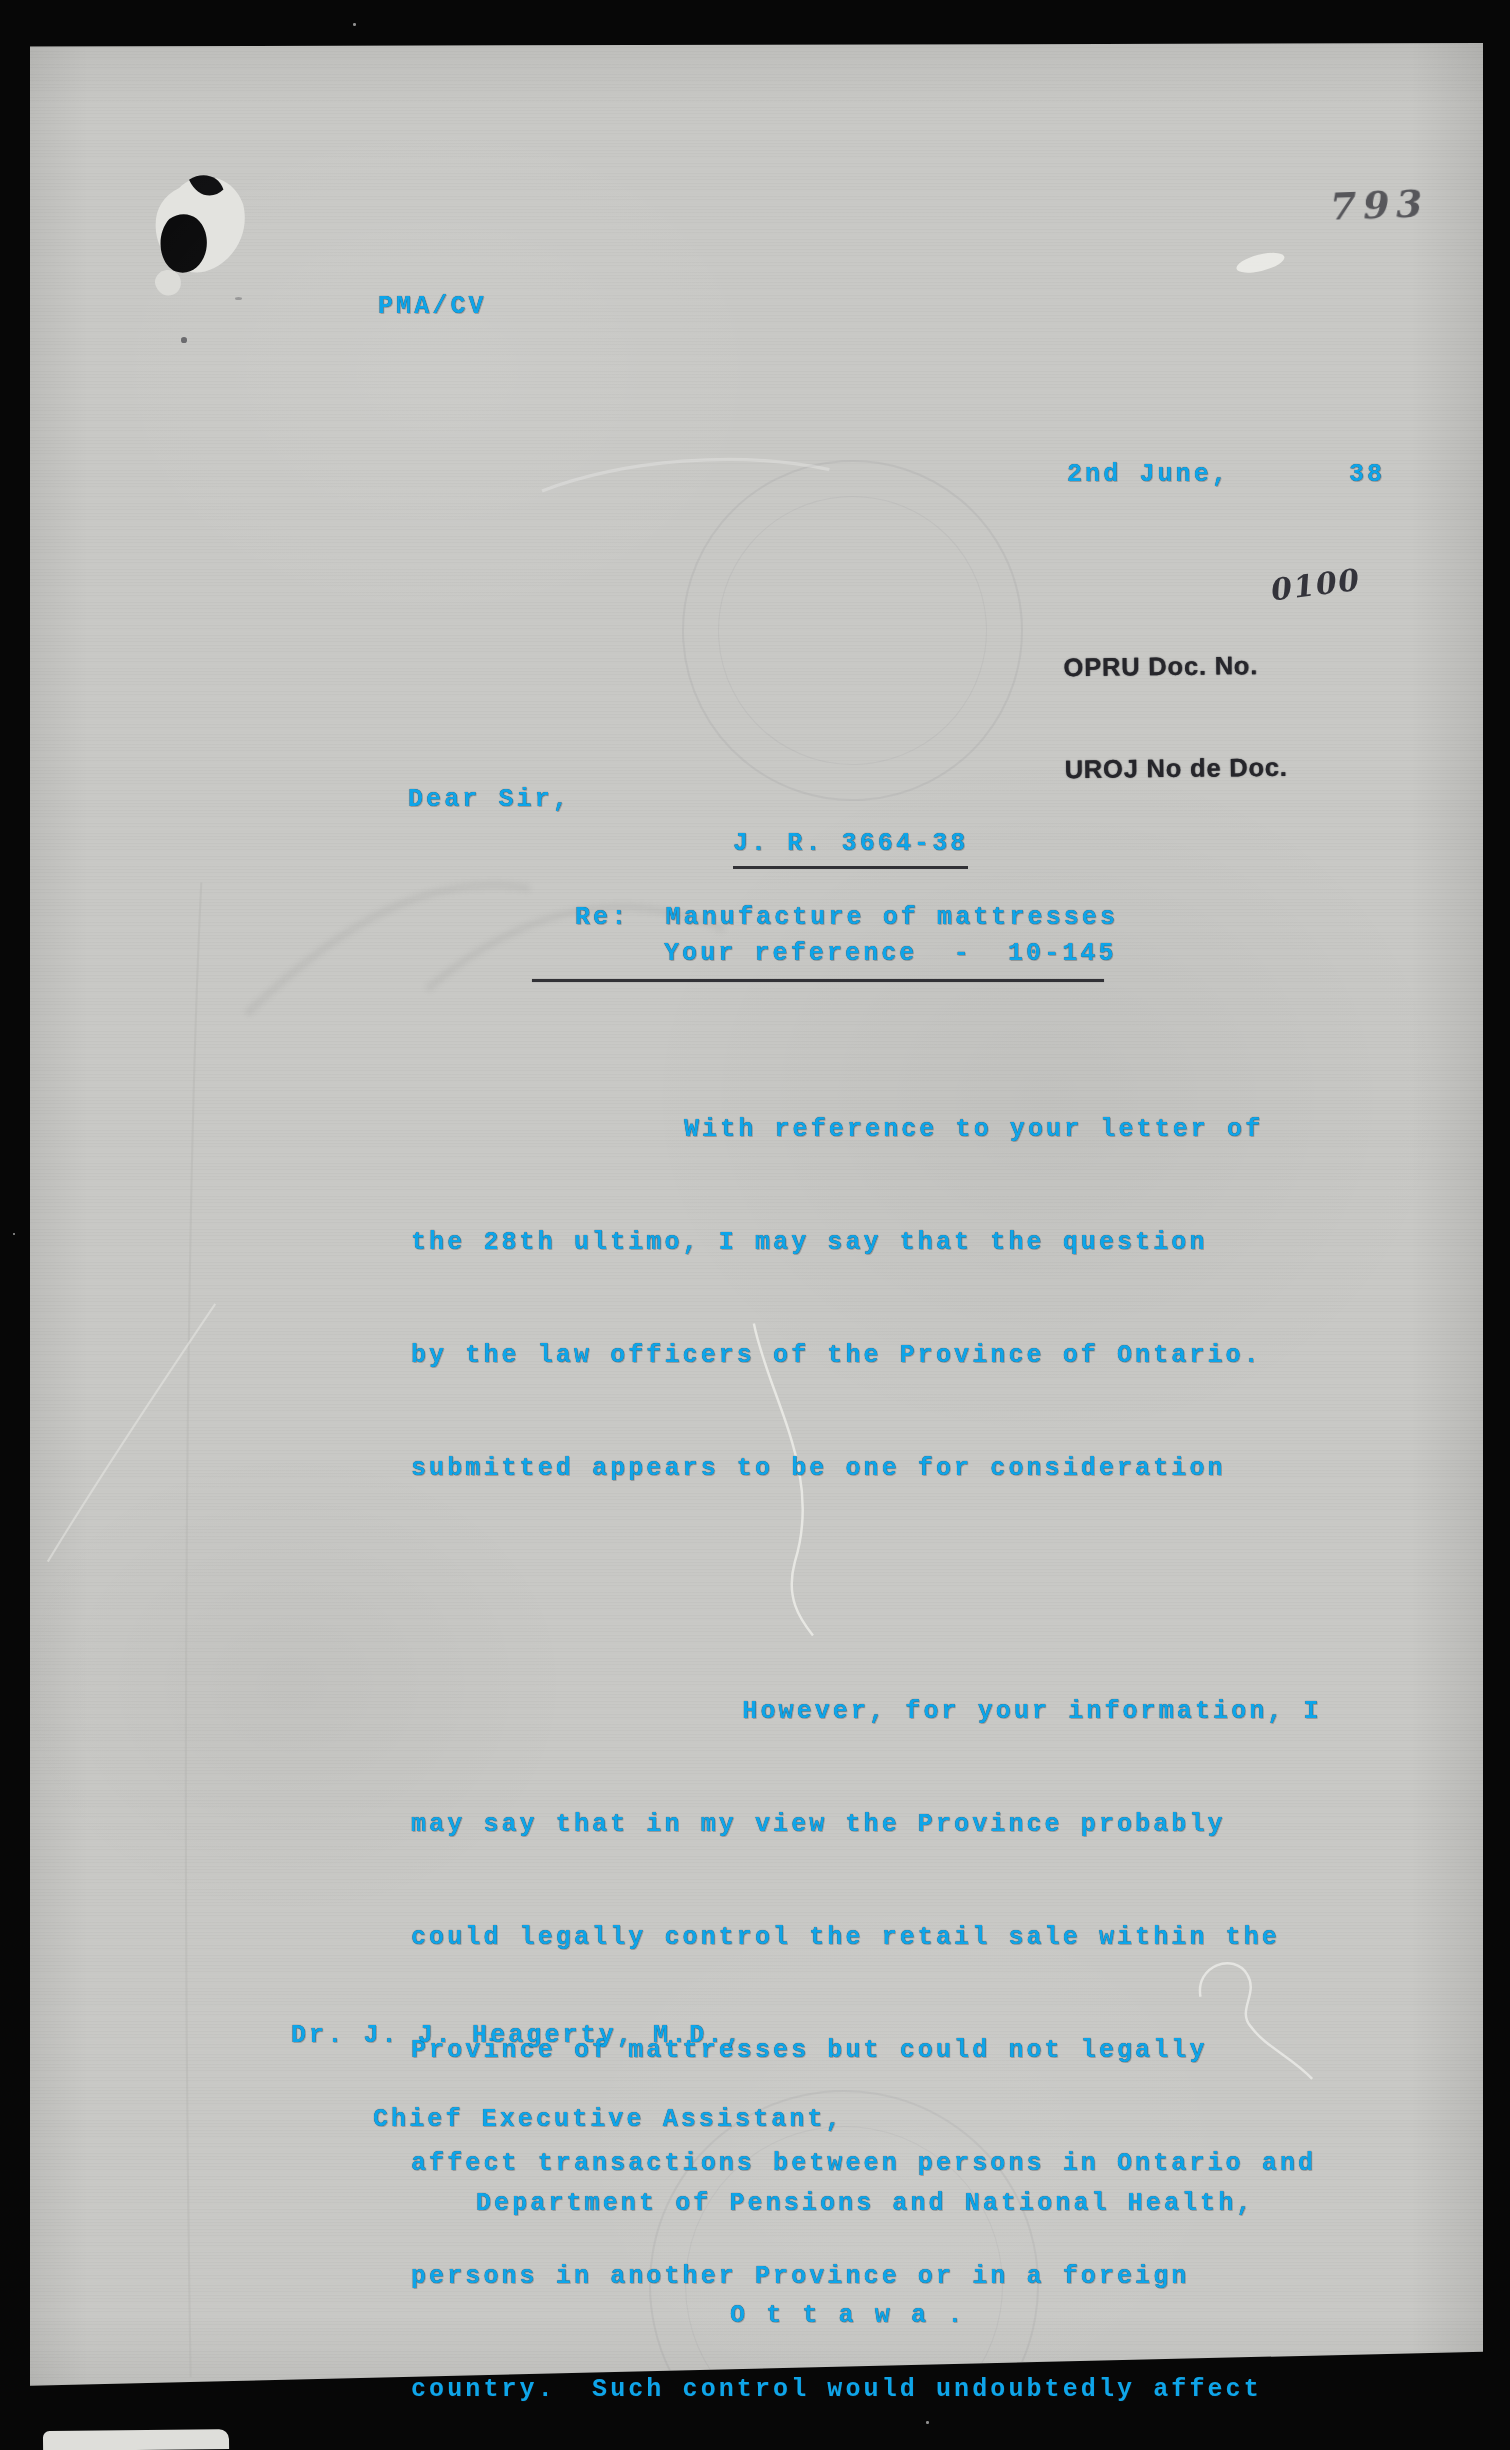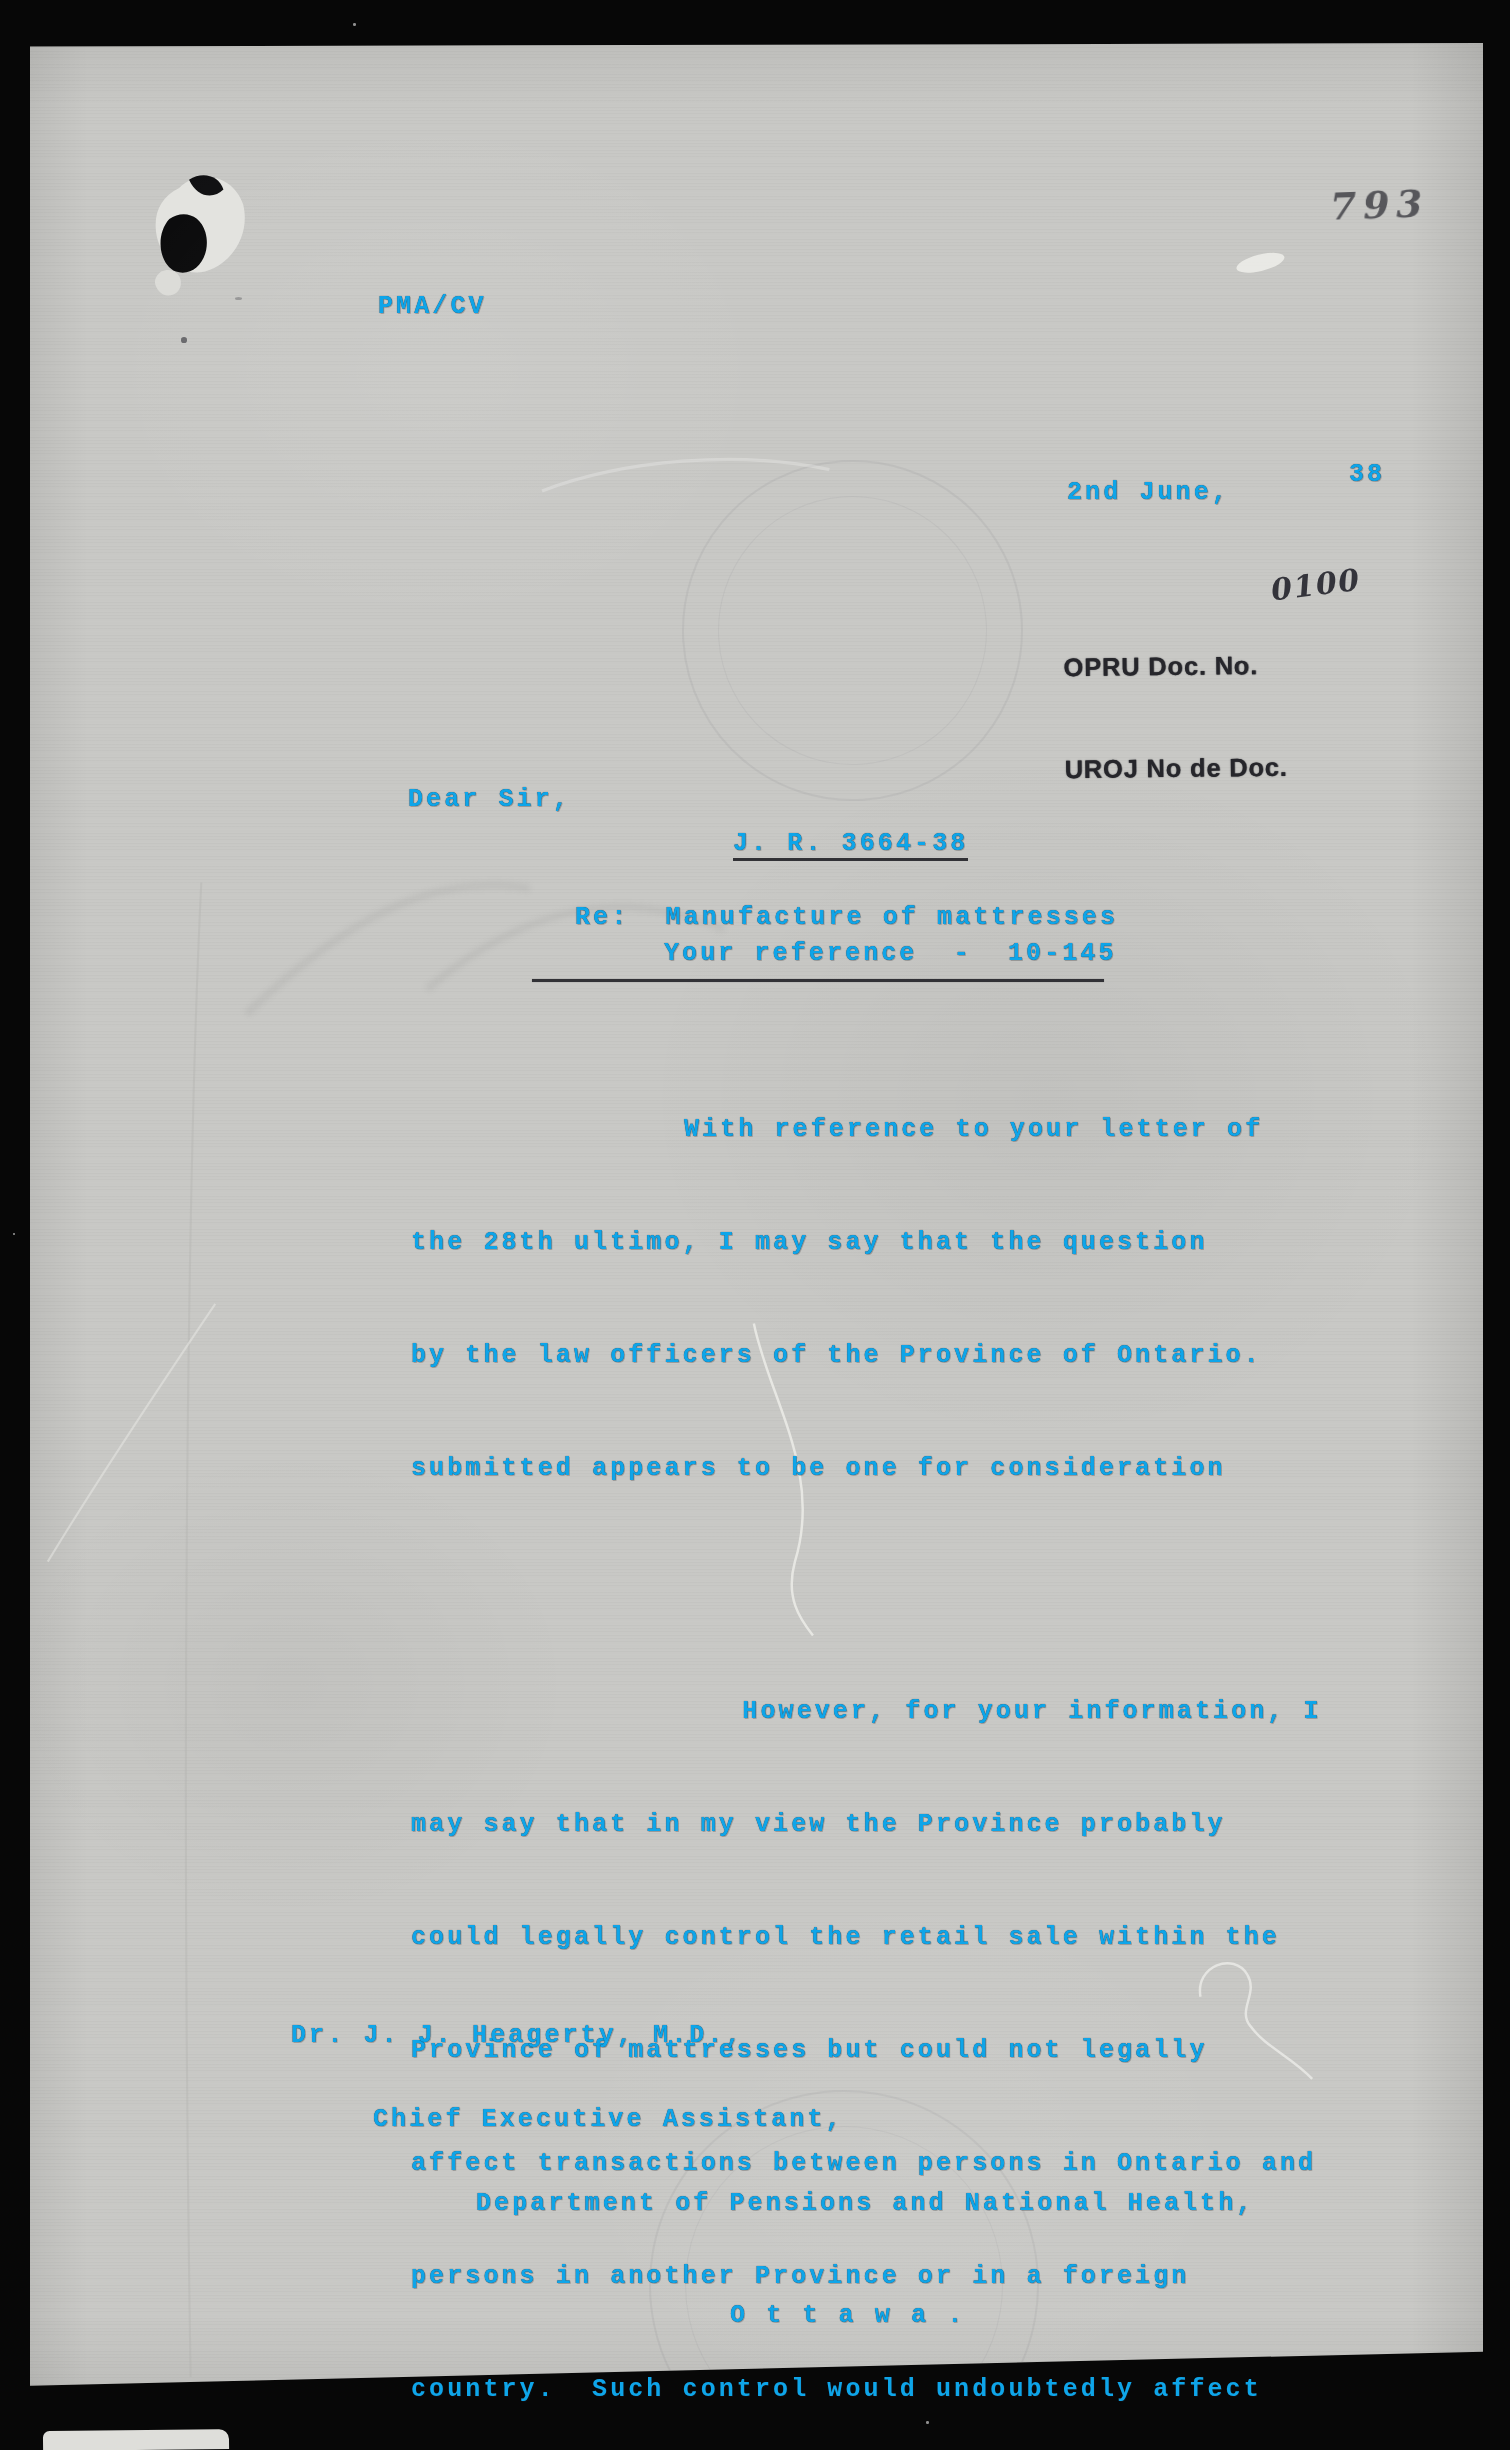--- a/index.html
+++ b/index.html
@@ -44,21 +44,21 @@
     font-family:"Liberation Mono","DejaVu Sans Mono",monospace;
     font-weight:700;font-size:25px;line-height:1;
     letter-spacing:3.1px;color:#0ea5e9;white-space:pre;
     text-shadow:0 0 0.8px rgba(25,25,32,.9), 1px 0.8px 0 rgba(35,35,42,.22);
   }
   .abs{position:absolute;}
   .body-block{position:absolute;left:411px;top:998px;width:969px;}
   .bline{height:63px;line-height:63px;}
   .ind{padding-left:273px;}
   .gap{margin-top:30px;text-align:center;}
-  .file-ref{border-bottom:3.3px solid rgba(28,28,34,.88);padding-bottom:2px;}
+  .file-ref{border-bottom:3.3px solid rgba(28,28,34,.88);padding-bottom:10px;}
   .subject-underline{
     position:absolute;left:532px;top:979px;width:572px;height:3.3px;
     background:rgba(28,28,34,.88);box-shadow:0 0 0.8px rgba(28,28,34,.7);
   }
   .addr-block{position:absolute;left:291px;top:1969px;}
   .aline{height:34px;line-height:34px;}
   .pad1{padding-left:82px;}
   .pad2{padding-left:185px;}
   .pad3{padding-left:439px;margin-top:28px;}
   
@@ -118,21 +118,21 @@
       <path d="M520 1205 C 640 1102, 762 1080, 882 1132"></path>
     </g>
     <path d="M660 598 C 760 560, 900 548, 1010 572" stroke="rgba(255,255,255,.25)" stroke-width="4" fill="none"></path>
   </svg>
 
   <div class="type abs" style="left:378px;top:294px;">PMA/CV</div>
 
   <div class="hand page-num">793</div>
 
   <div>
-    <span class="type abs" style="left:1067px;top:480px;">2nd June,</span>
+    <span class="type abs" style="left:1067px;top:462px;">2nd June,</span>
     <span class="type abs" style="left:1349px;top:462px;">38</span>
   </div>
 
   <div class="stamp">
     <div>OPRU Doc. No.</div>
     <div>UROJ No de Doc.</div>
   </div>
   <div class="hand doc-num">0100</div>
 
   <div class="type abs" style="left:408px;top:787px;">Dear Sir,</div>

